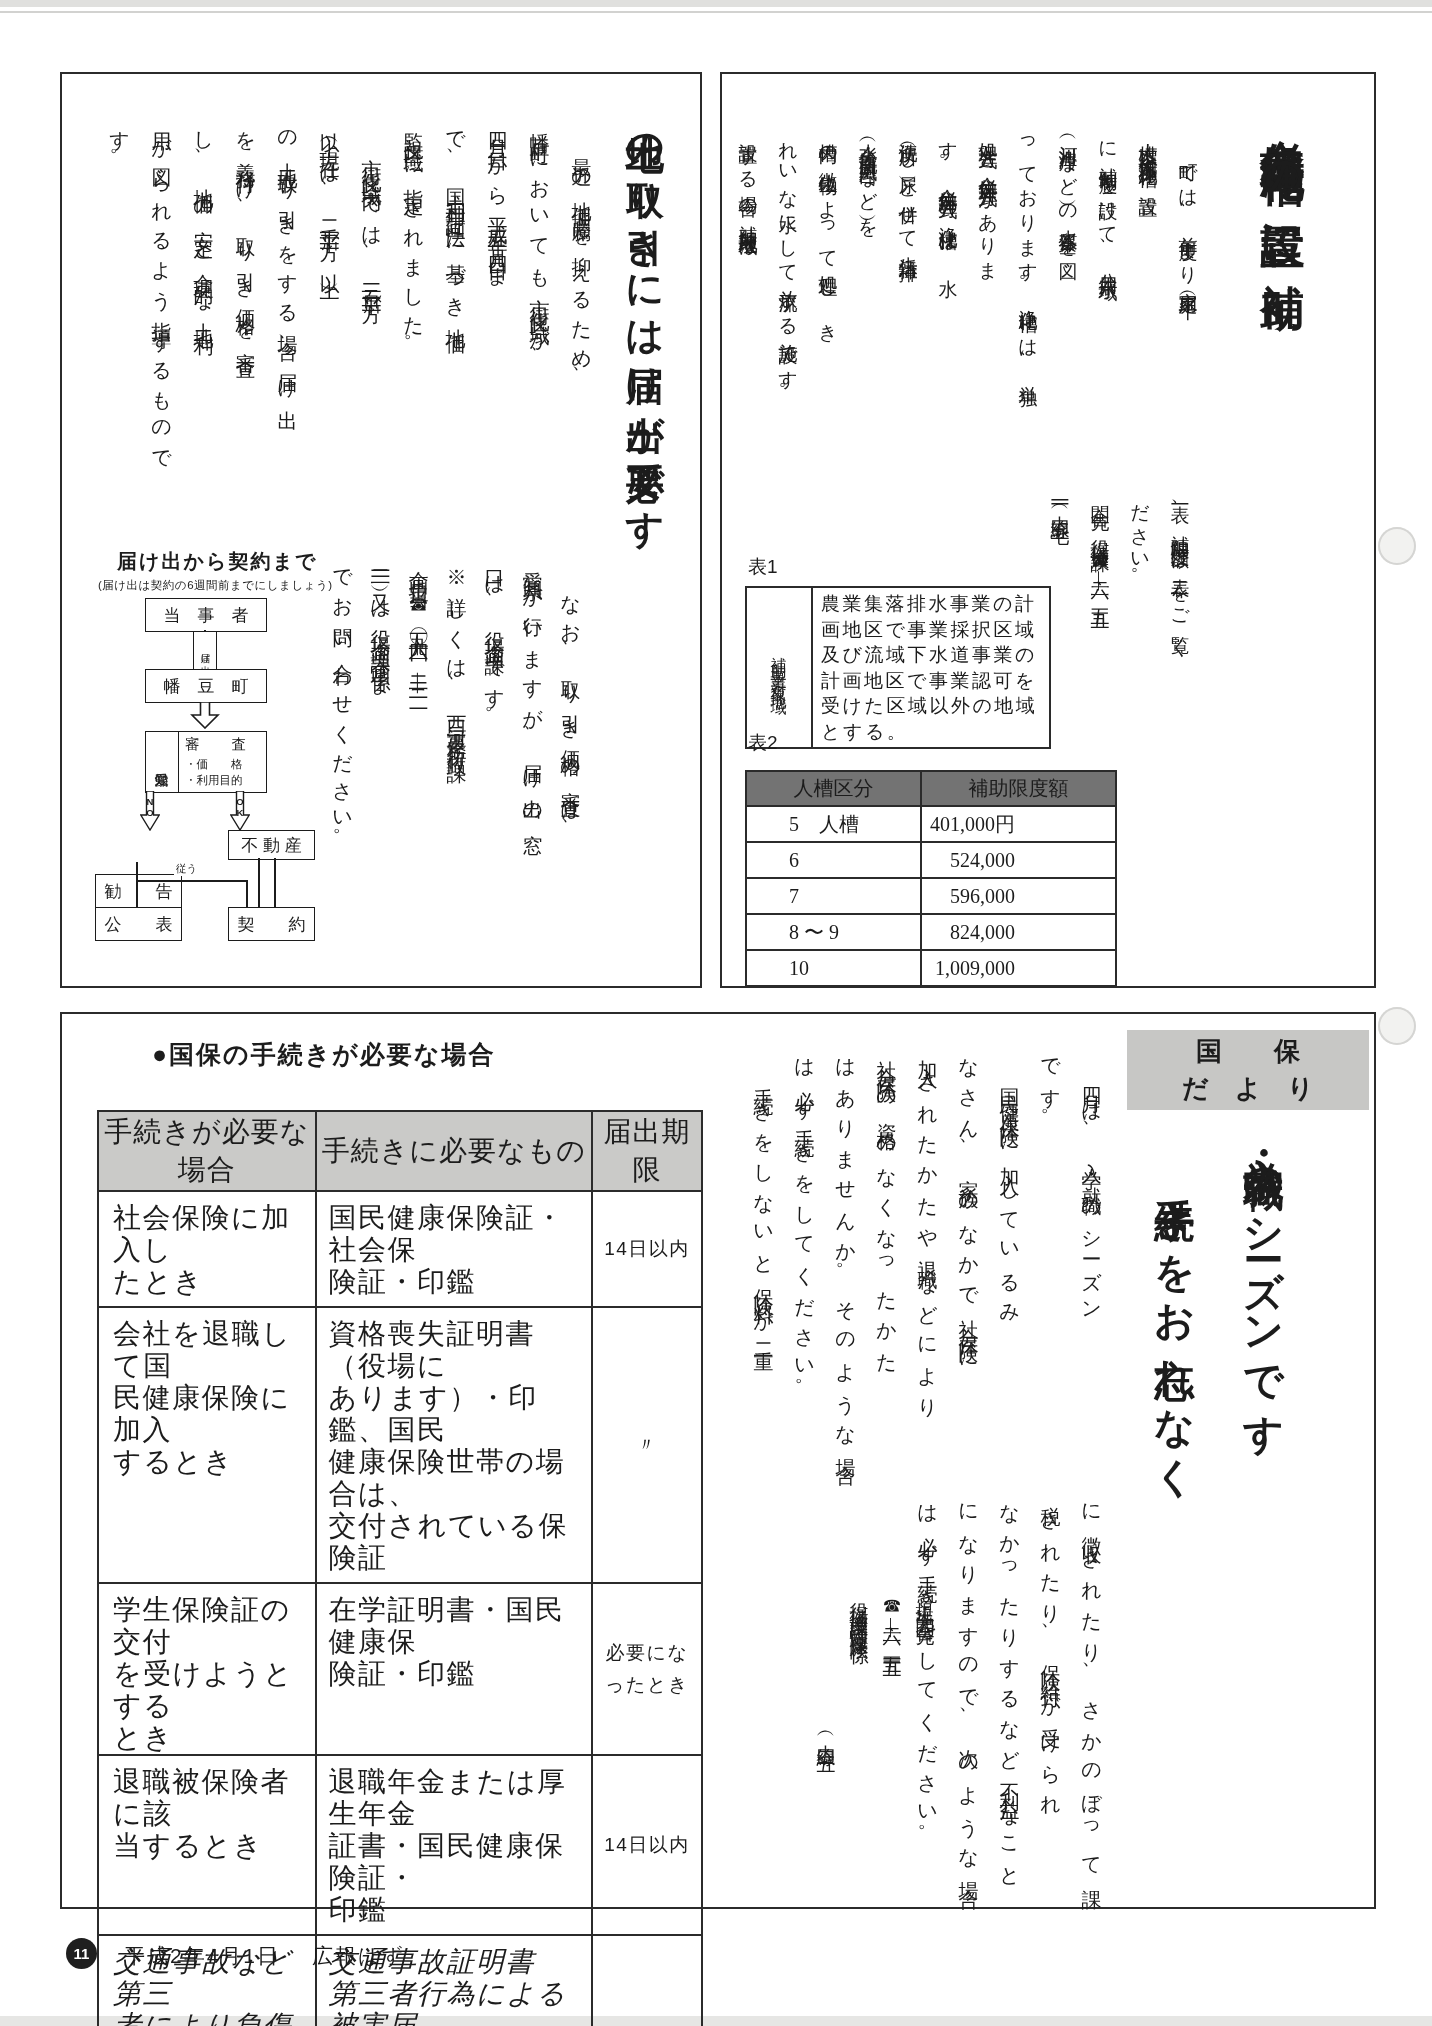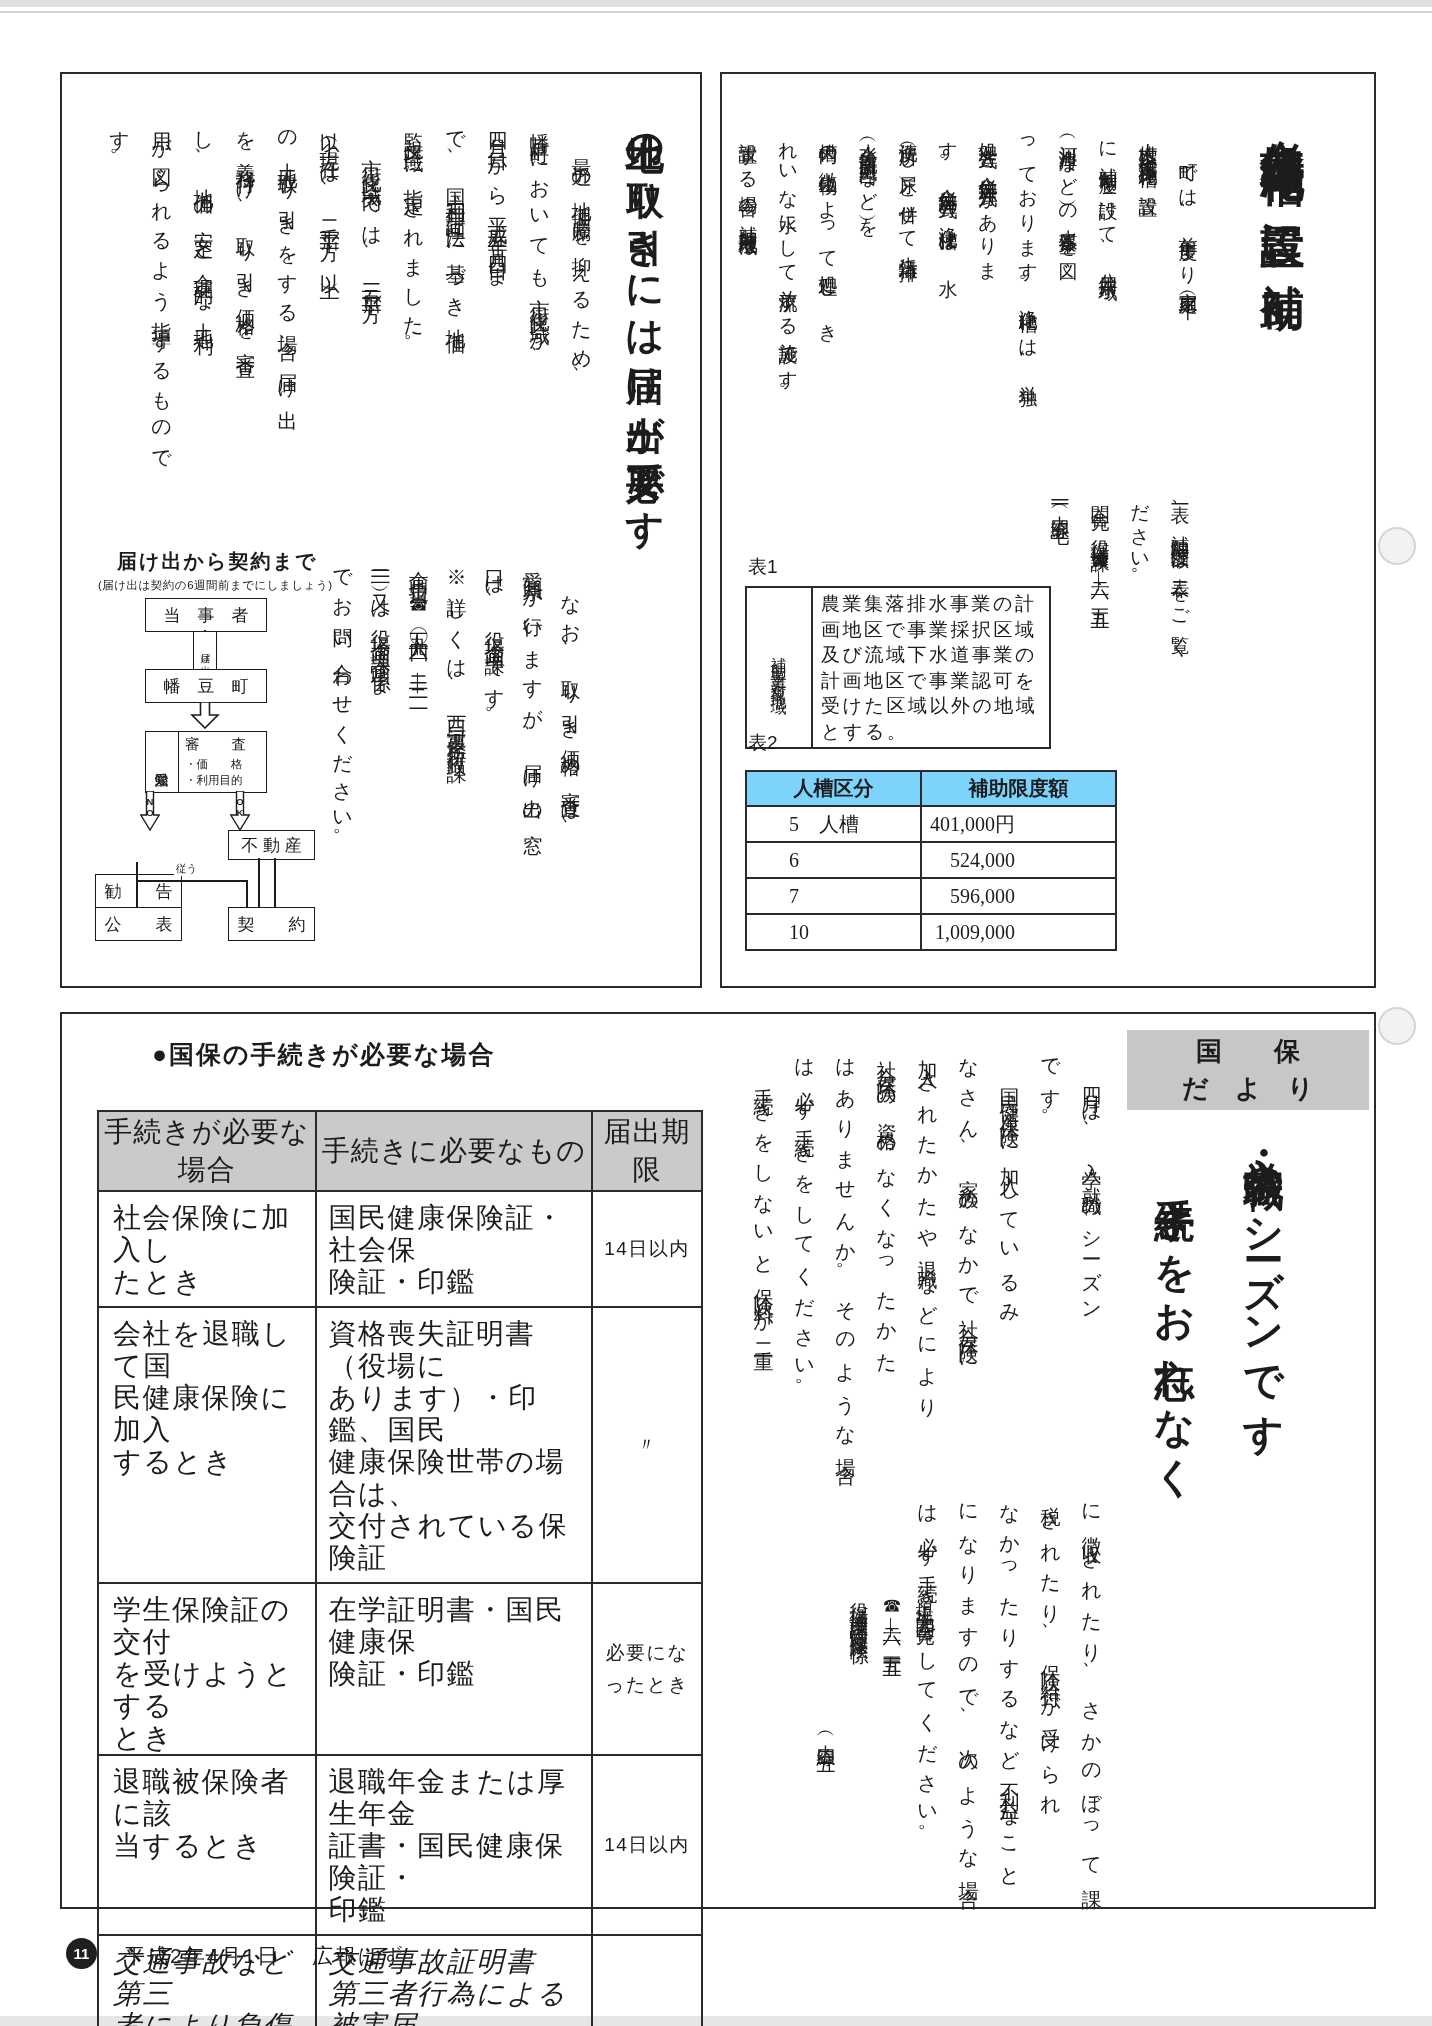--- a/index.html
+++ b/index.html
@@ -32,21 +32,21 @@
   .t1-label{left:26px;top:480px;}
   .t2-label{left:26px;top:656px;}
   .t1{position:absolute;left:23px;top:512px;width:306px;height:158px;border-collapse:collapse;border-radius:24px;}
   .t1 th,.t1 td{border:2px solid #2b2b2b;}
   .t1 th{width:62px;font-weight:normal;font-size:16px;}
   .t1-head-inner{writing-mode:vertical-lr;white-space:pre-line;margin:0 auto;height:100px;
     font-size:16px;letter-spacing:6px;line-height:27px;}
   .t1 td{font-size:19px;line-height:25.5px;letter-spacing:2.5px;padding:3px 8px;vertical-align:top;}
   .t2{position:absolute;left:23px;top:696px;width:372px;border-collapse:collapse;}
   .t2 th,.t2 td{border:2px solid #2b2b2b;font-size:20px;}
-  .t2 th{height:31px;background:#7dd3fc;font-weight:bold;}
+  .t2 th{height:31px;background:#737373;font-weight:normal;}
   .t2 .c-size{width:130px;}
   .t2 td{height:32px;}
   .t2 td.c-size{padding-left:42px;text-align:left;}
   .t2 td.c-amount{text-align:right;padding-right:100px;}
 
   
   .left-title{position:absolute;left:556px;top:30px;height:700px;margin:0;
     font-size:38px;font-weight:bold;letter-spacing:2px;line-height:54px;}
   .left-body1{position:absolute;left:37px;right:97px;top:43px;height:442px;margin:0;
     font-size:20px;line-height:42px;letter-spacing:6.5px;}
@@ -185,20 +185,24 @@
       </tr>
       <tr>
         <td class="c-size">6</td>
         <td class="c-amount">524,000</td>
       </tr>
       <tr>
         <td class="c-size">7</td>
         <td class="c-amount">596,000</td>
       </tr>
       <tr>
+        <td class="c-size">8 〜 9</td>
+        <td class="c-amount">824,000</td>
+      </tr>
+      <tr>
         <td class="c-size">10</td>
         <td class="c-amount">1,009,000</td>
       </tr>
     </tbody>
       </table>
   </section>
 
   <section class="box left-box">
     <h1 class="v g left-title">土地の取り引きには届け出が必要です</h1>
     <p class="v left-body1">　最近の地価高騰を抑えるため、

